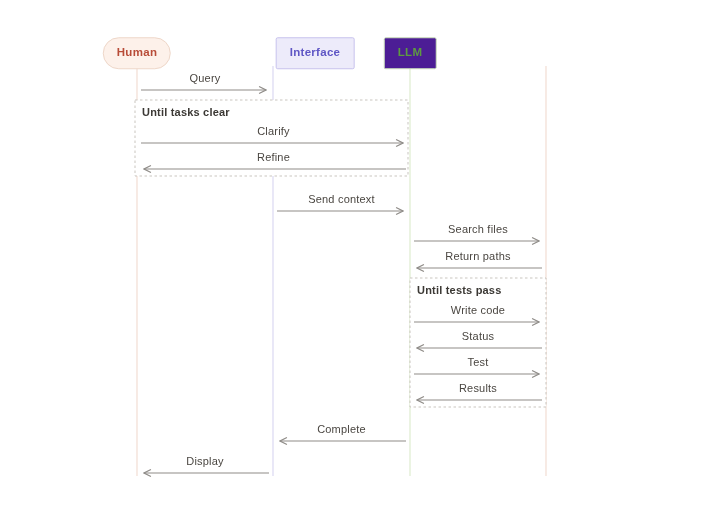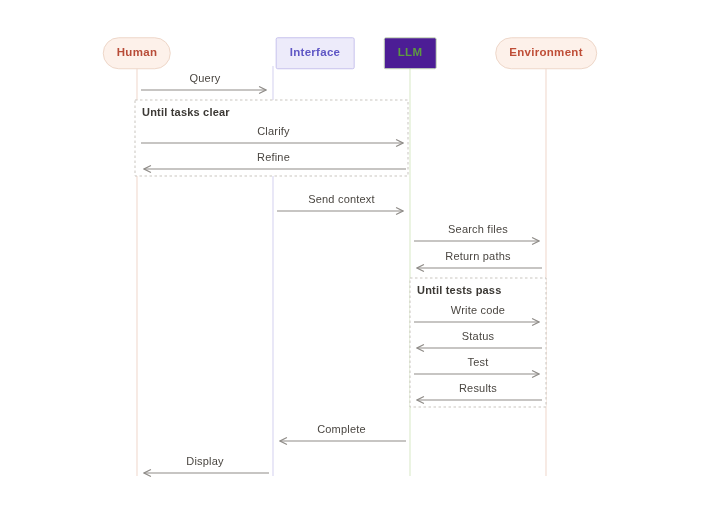--- a/index.html
+++ b/index.html
@@ -102,15 +102,14 @@
       </g>
       <g>
         <line x1="269" y1="473" x2="144" y2="473" stroke="#8f8c88" stroke-width="1.1" marker-end="url(#arrowhead)"></line>
         <text x="205" y="465" fill="#4a4641" text-anchor="middle" class="msg-label">Display</text>
       </g>
     </svg>
   <div id="participants">
       <div class="participant pill" style="left: 137px; top: 53px; background: rgb(253, 241, 234); border-color: rgb(238, 215, 201); color: rgb(184, 76, 56);">Human</div>
       <div class="participant rect" style="left: 273px; top: 53px; background: rgb(237, 235, 250); border-color: rgb(199, 194, 237); color: rgb(95, 86, 197); margin-left: 42px;">Interface</div>
       <div class="participant rect" style="left: 410px; top: 53px; background: #4c1d95; border-color: rgb(205, 225, 189); color: rgb(94, 155, 64);">LLM</div>
-      <div class="participant pill" style="left: 546px; top: 53px; background: rgb(253, 241, 234); border-color: rgb(238, 215, 201); color: rgb(191, 78, 55);">Environment</div>
     </div>
 </div>
 
 </body></html>

